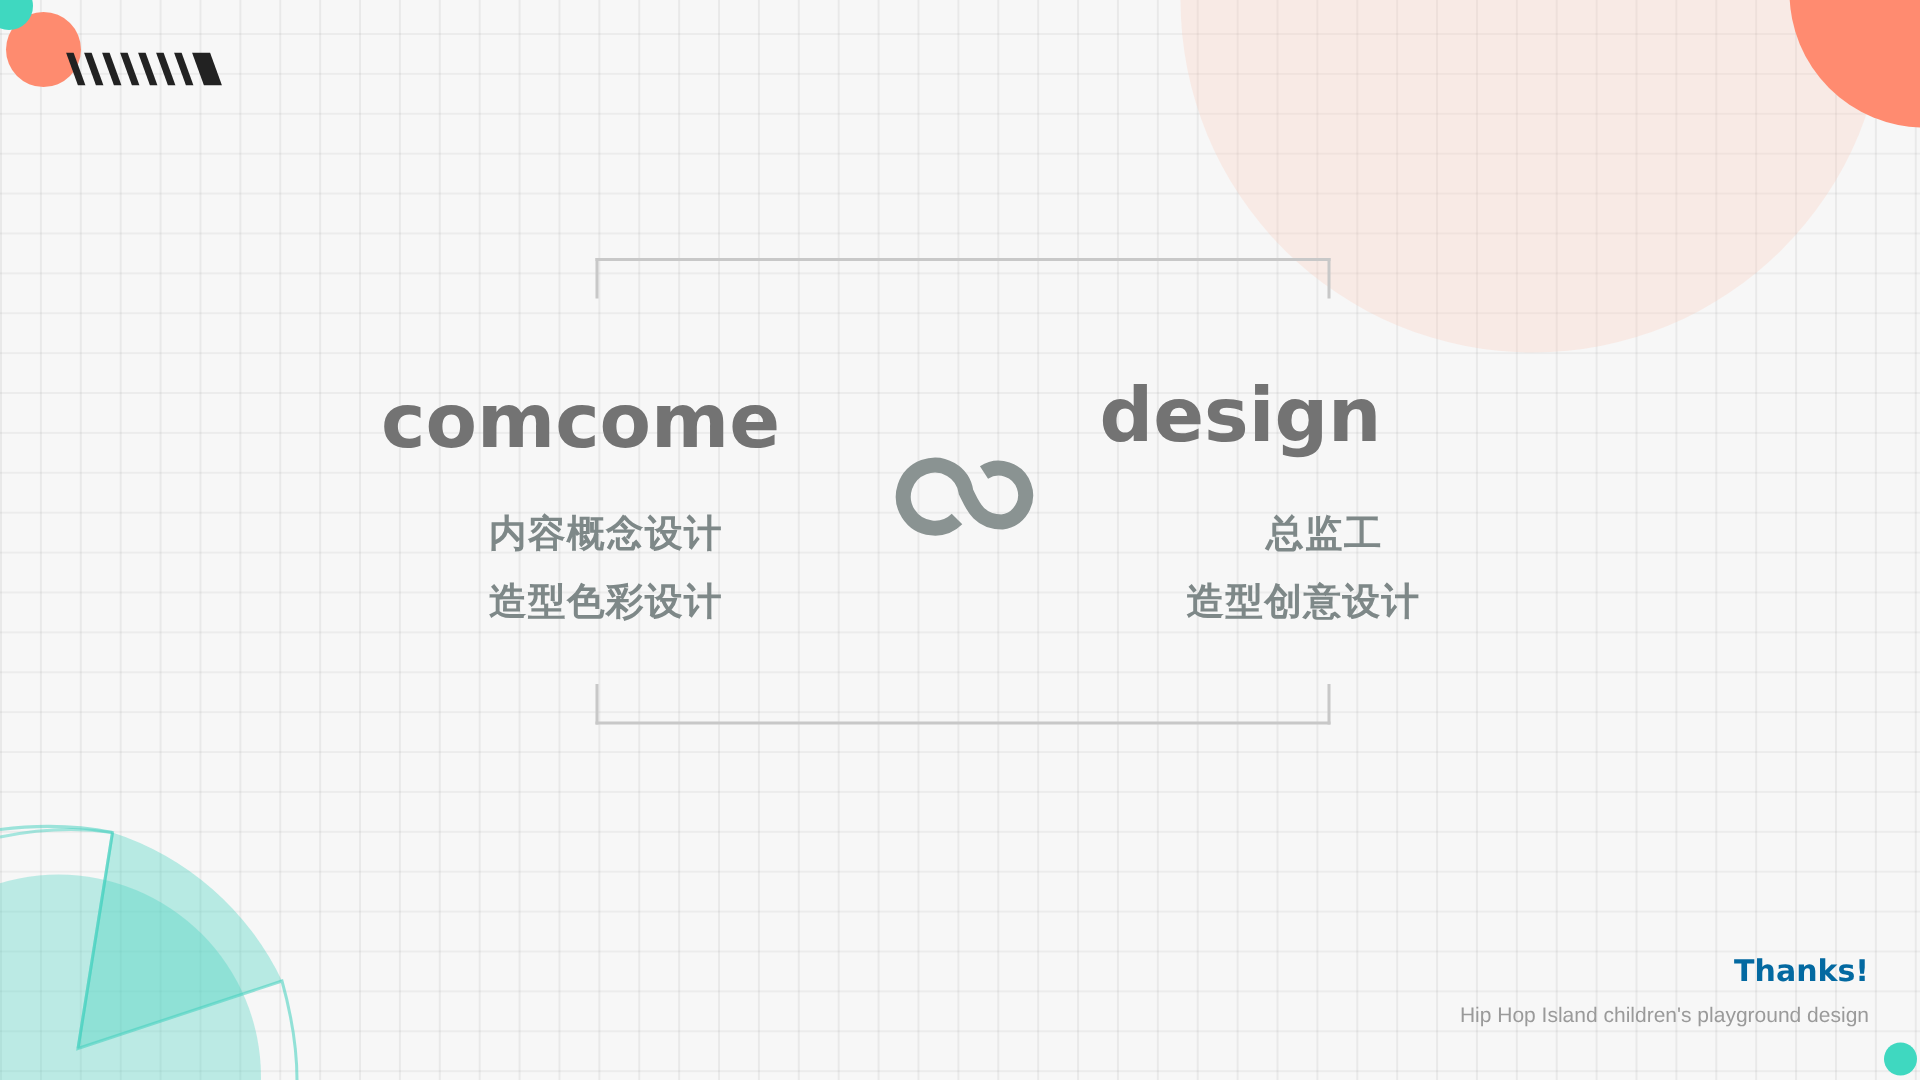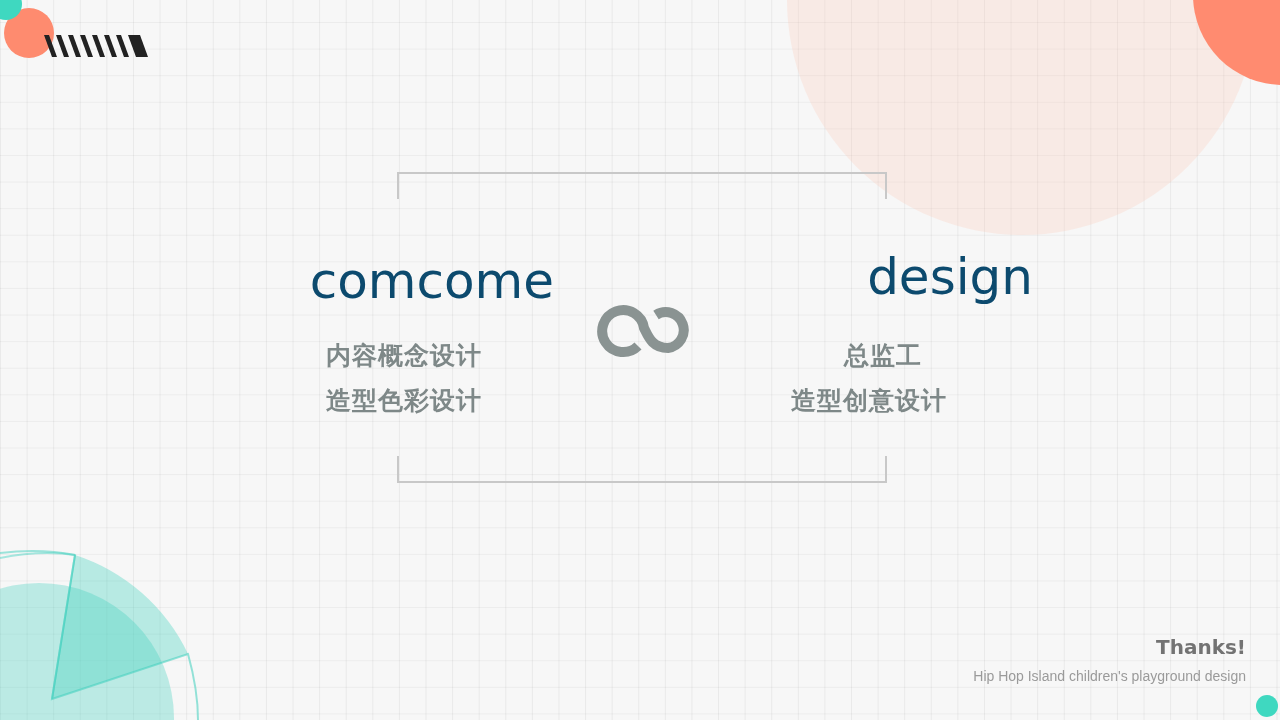--- a/index.html
+++ b/index.html
@@ -44,41 +44,41 @@
     .bracket-top {
       left: 397px; top: 172px; width: 486px; height: 25px;
       border: 2px solid #c8c8c8; border-bottom: none;
     }
     .bracket-bottom {
       left: 397px; top: 456px; width: 486px; height: 25px;
       border: 2px solid #c8c8c8; border-top: none;
     }
 
     .name {
-      font-family: "DejaVu Sans", sans-serif; font-weight: normal;
-      color: #0c4a6e; font-size: 50px; letter-spacing: 0px; line-height: 1;
-      text-align: right; width: 300px;
+      font-family: "DejaVu Sans", sans-serif; font-weight: bold;
+      color: #737373; font-size: 50px; letter-spacing: 0px; line-height: 1;
+      text-align: left; width: 300px;
     }
     .name-left { left: 254px; top: 256px; }
     .name-right { left: 733px; top: 252px; }
     .role {
       font-family: "DejaVu Sans", sans-serif; font-weight: bold;
       color: #7e8888; font-size: 25px; line-height: 1; text-align: center; width: 300px;
       letter-spacing: 1px;
     }
     .role-l1 { left: 254px; top: 343px; }
     .role-l2 { left: 254px; top: 388px; text-align: center; }
     .role-r1 { left: 733px; top: 343px; }
     .role-r2 { left: 719px; top: 388px; }
 
     .infinity { left: 596px; top: 302px; width: 98px; height: 56px; }
 
     .thanks {
       right: 34px; top: 637px; font-family: "DejaVu Sans", sans-serif; font-weight: bold;
-      font-size: 20px; color: #737373; line-height: 1;
+      font-size: 20px; color: #0369a1; line-height: 1;
     }
     .subtitle {
       right: 34px; top: 669px; font-family: "Liberation Sans", sans-serif;
       font-size: 14px; color: #9a9a9a; line-height: 1;
     }
   </style>
 </head>
 <body>
 
 <div class="abs big-pink-circle"></div>

